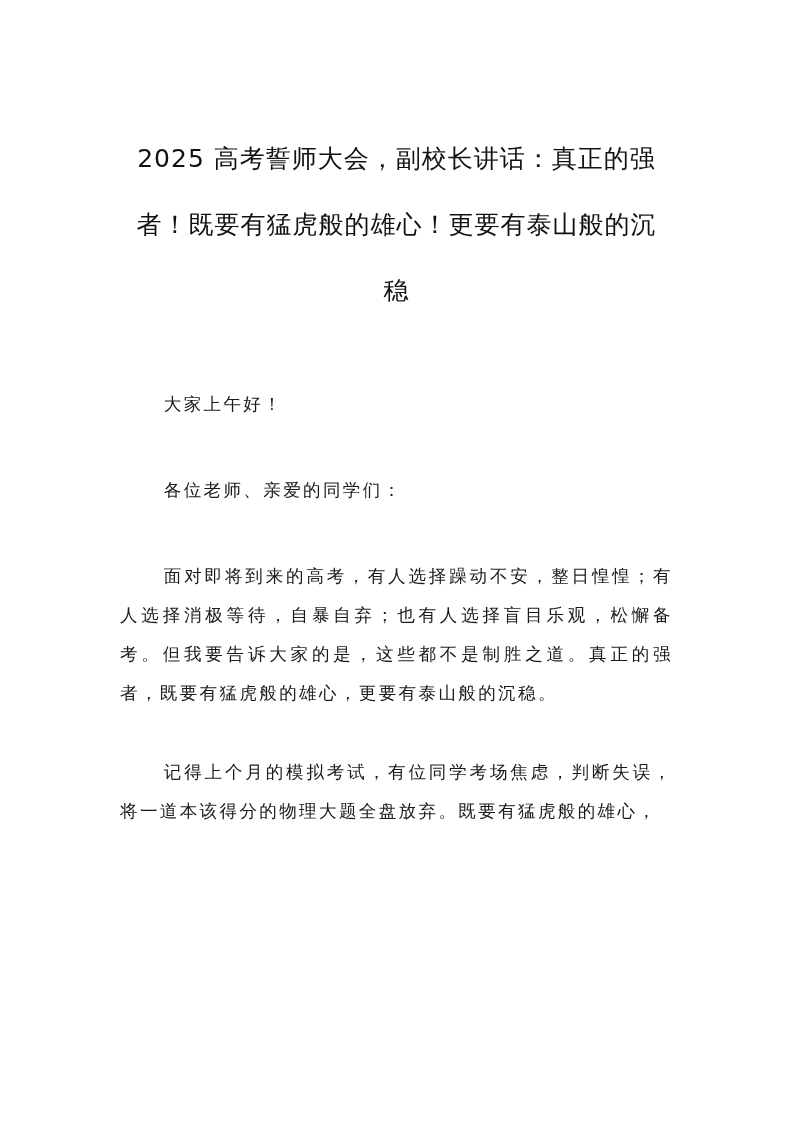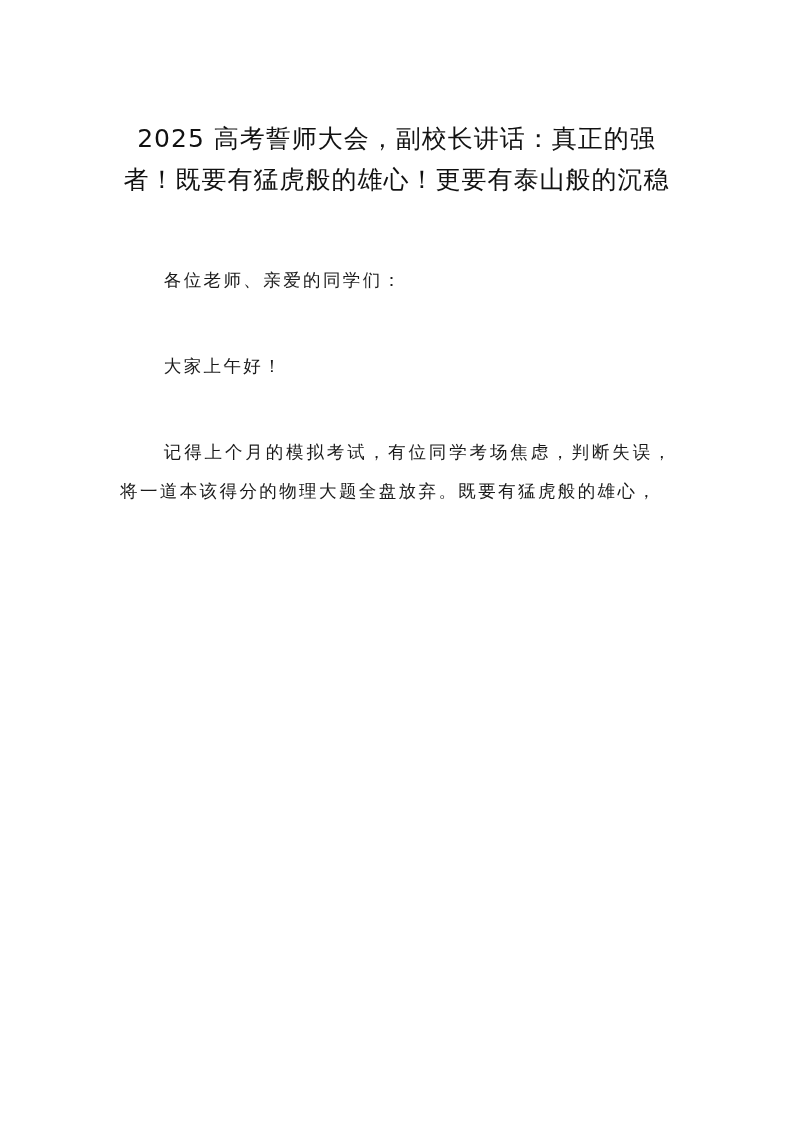--- a/index.html
+++ b/index.html
@@ -15,24 +15,24 @@
       color: #111111;
       font-family: "DejaVu Sans", "Liberation Sans", sans-serif;
     }
     .page {
       position: absolute;
       left: 120px;
       top: 118px;
       width: 553px;
     }
     .title {
-      margin: 0;
+      margin: 8px;
       text-align: center;
       font-size: 25px;
-      line-height: 41px;
+      line-height: 66px;
       font-weight: normal;
       letter-spacing: 1px;
       color: #111;
     }
     .body {
       margin-top: 61px;
     }
     .para {
       margin: 0 0 40px 0;
       font-size: 17.5px;
@@ -45,17 +45,18 @@
     }
     .para.short { margin-bottom: 47px; }
   </style>
 </head>
 <body>
 
 <div class="page">
   <h1 class="title">2025 高考誓师大会，副校长讲话：真正的强者！既要有猛虎般的雄心！更要有泰山般的沉稳</h1>
 
   <div class="body">
+    <p class="para short">大家上午好！</p>
     <p class="para short">各位老师、亲爱的同学们：</p>
-    <p class="para short">大家上午好！</p>
+    <p class="para">面对即将到来的高考，有人选择躁动不安，整日惶惶；有人选择消极等待，自暴自弃；也有人选择盲目乐观，松懈备考。但我要告诉大家的是，这些都不是制胜之道。真正的强者，既要有猛虎般的雄心，更要有泰山般的沉稳。</p>
     <p class="para">记得上个月的模拟考试，有位同学考场焦虑，判断失误，将一道本该得分的物理大题全盘放弃。既要有猛虎般的雄心，</p>
   </div>
 </div>
 
 </body></html>

